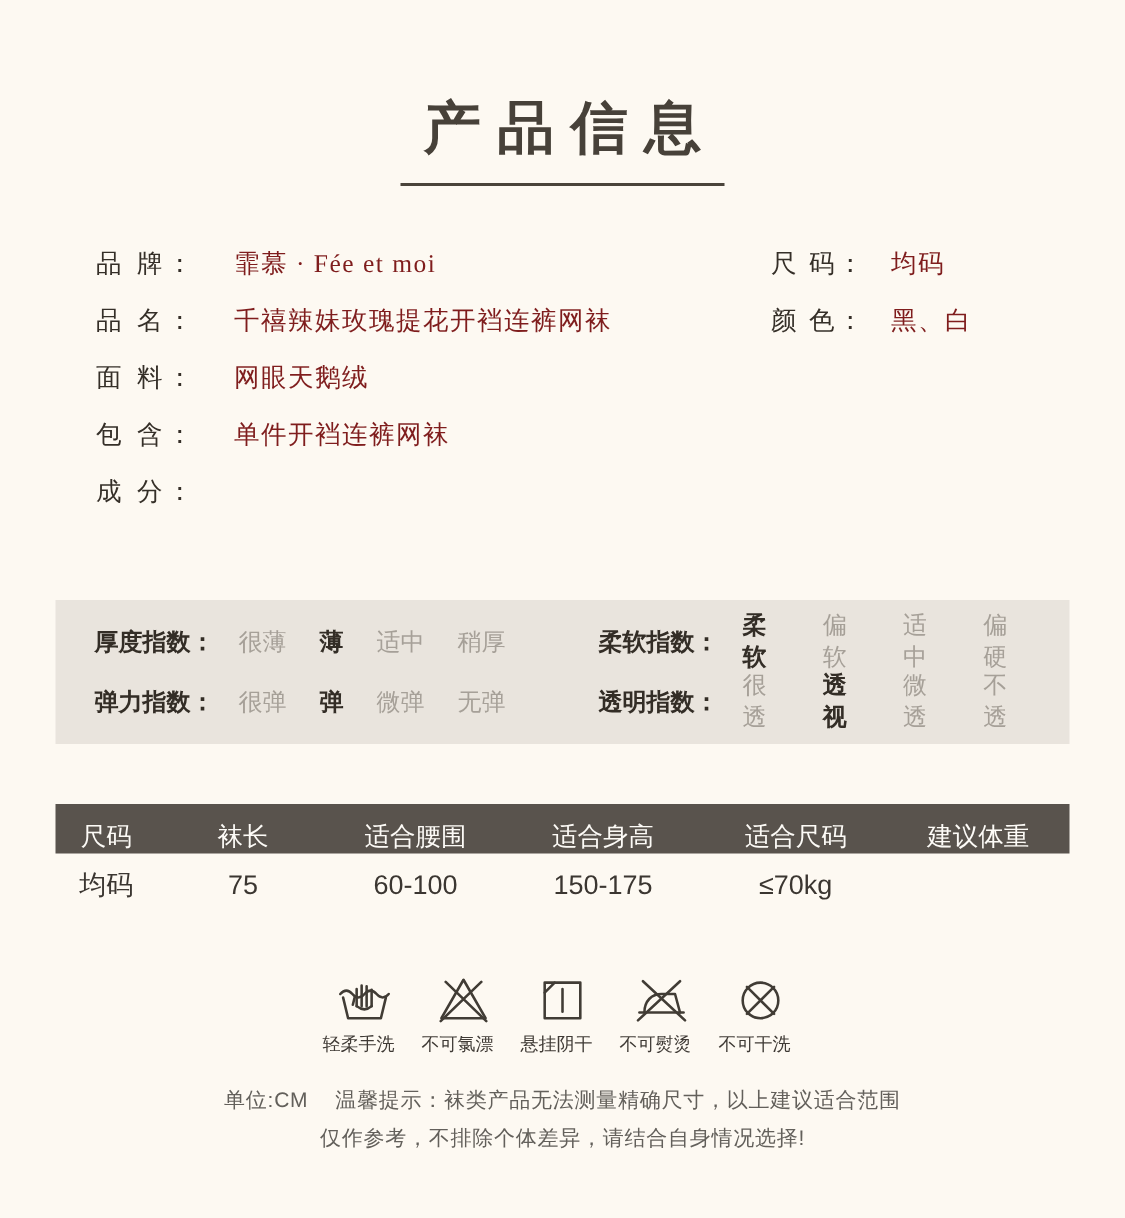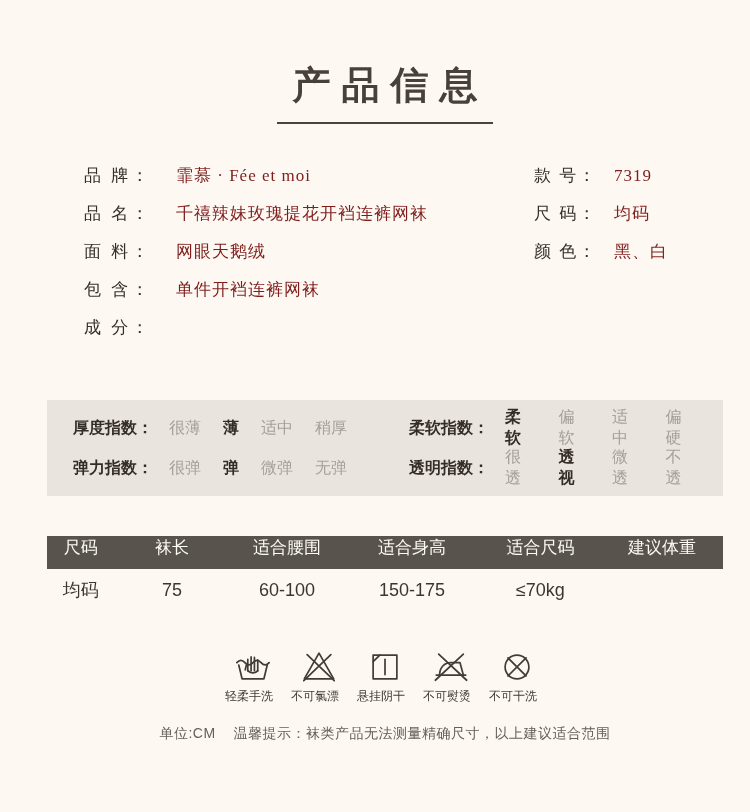--- a/index.html
+++ b/index.html
@@ -2,21 +2,20 @@
 <html><head>
 <meta charset="utf-8">
 <style>
   * { margin:0; padding:0; box-sizing:border-box; }
   body { background:#fdf9f2; }
   .page {
     position:relative; width:750px; height:812px; overflow:hidden;
     background:#fdf9f2; margin:0 auto;
     font-family:"Liberation Serif","DejaVu Serif",serif;
     color:#3a342c;
-    padding-left:20px;
   }
   
   .hdr { padding-top:60px; text-align:center; }
   .hdr h1 {
     font-size:38px; font-weight:700; letter-spacing:11px; padding-left:11px;
     color:#474139;
   }
   .title-line { width:216px; height:2px; background:#4a443b; margin:11px auto 0; }
   
   .info { display:flex; margin-top:40px; padding-left:64px; }
@@ -38,21 +37,21 @@
   .index-label { font-weight:700; color:#332d26; margin-right:16px; white-space:nowrap; }
   .index-opts { display:flex; gap:22px; }
   .opt { color:#a6a098; }
   .opt.active { color:#332d26; font-weight:700; }
   
   .size-table {
     width:676px; margin:40px auto 0;
     font-family:"Liberation Sans","DejaVu Sans",sans-serif;
   }
   .t-head { display:flex; background:#59534d; color:#fdfbf7; height:33px;
-    align-items:flex-start; font-size:17px; }
+    align-items:flex-end; font-size:17px; }
   .t-row { display:flex; height:42px; align-items:center; font-size:18px; color:#3b3631; }
   .t-cell { text-align:center; }
   .c1{width:10%;} .c2{width:17%;} .c3{width:17%;} .c4{width:20%;} .c5{width:18%;} .c6{width:18%;}
   
   .care { display:flex; justify-content:center; gap:10px; margin-top:36px;
     font-family:"Liberation Sans","DejaVu Sans",sans-serif; }
   .care-item { width:56px; text-align:left; }
   .care-item svg { display:block; margin:0 auto; }
   .care-label { font-size:12px; color:#3f3a35; margin-top:3px; white-space:nowrap; }
   
@@ -87,24 +86,20 @@
       </div>
       <div class="info-row">
         <span class="info-label">包 含：</span>
         <span class="info-value">单件开裆连裤网袜</span>
       </div>
       <div class="info-row">
         <span class="info-label">成 分：</span>
       </div>
     </div>
     <div class="info-col-right">
-      <div class="info-row">
-        <span class="info-label">款 号：</span>
-        <span class="info-value">7319</span>
-      </div>
       <div class="info-row">
         <span class="info-label">尺 码：</span>
         <span class="info-value">均码</span>
       </div>
       <div class="info-row">
         <span class="info-label">颜 色：</span>
         <span class="info-value">黑、白</span>
       </div>
     </div>
   </div>
@@ -206,15 +201,16 @@
         <path d="M10.5 11.5 L29.5 30.5 M29.5 11.5 L10.5 30.5"></path>
       </svg>
       <div class="care-label">不可干洗</div>
     </div>
   </div>
 
   <div class="footnote">
     <div>
       <span class="unit">单位:CM</span><span>温馨提示：袜类产品无法测量精确尺寸，以上建议适合范围</span>
     </div>
+    <div>仅作参考，不排除个体差异，请结合自身情况选择!</div>
   </div>
 
 </div>
 
 </body></html>

